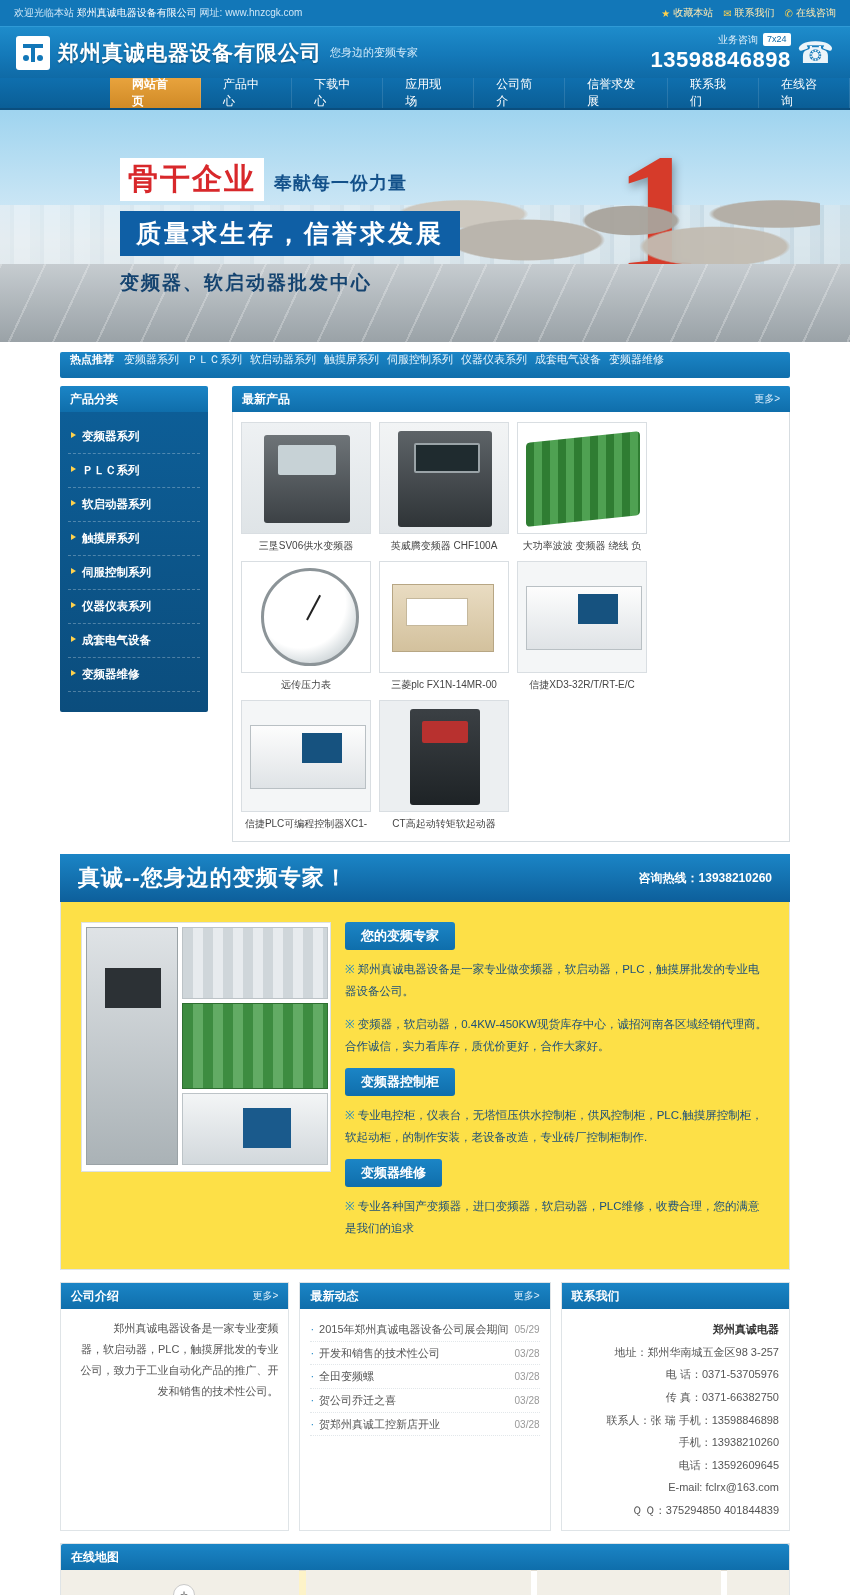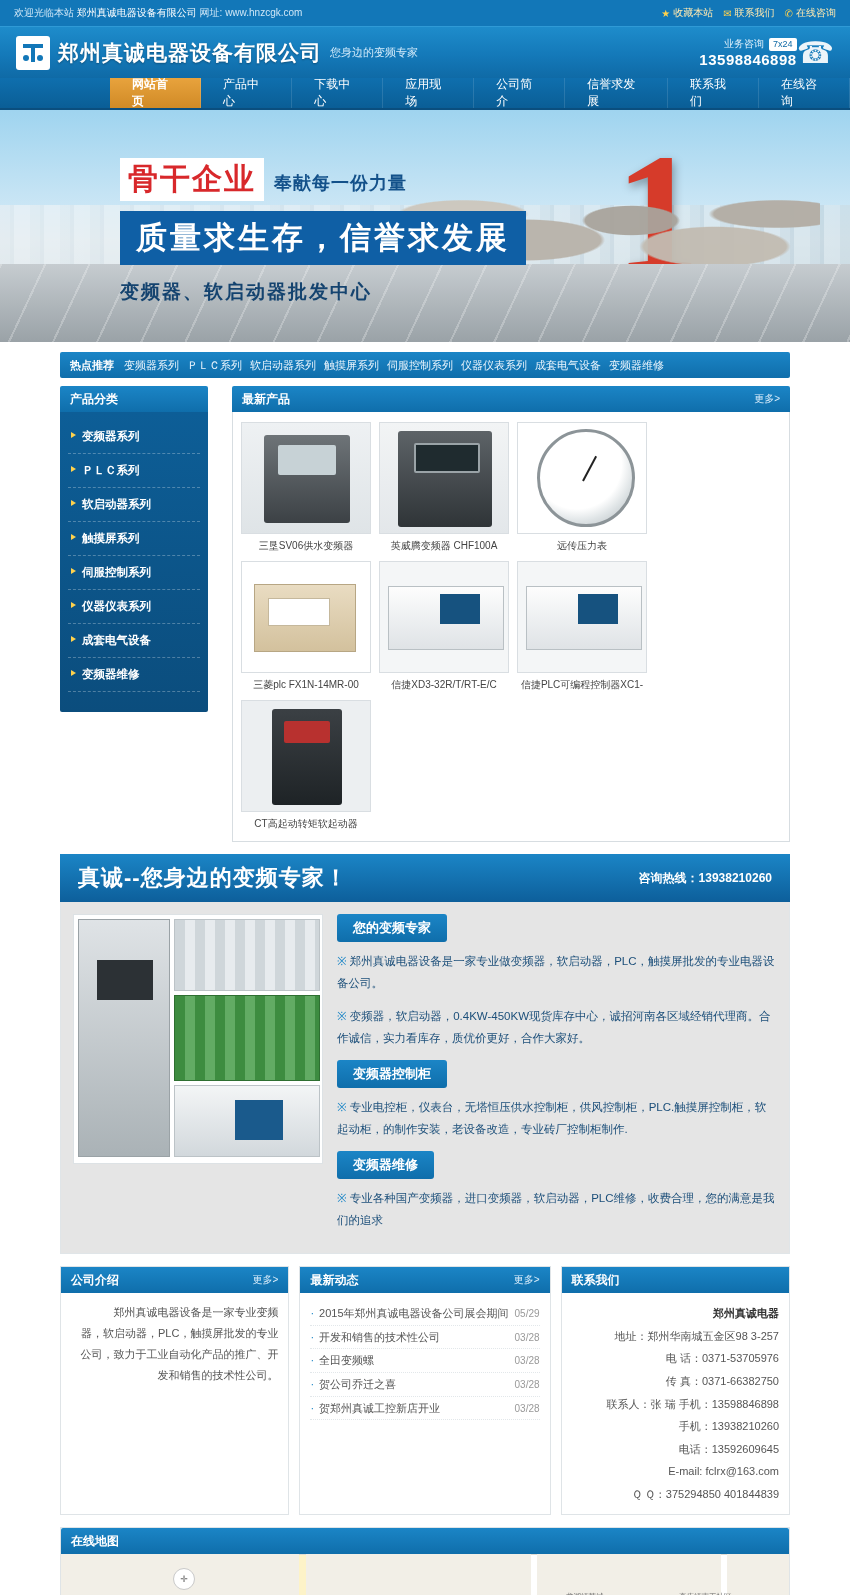--- a/index.html
+++ b/index.html
@@ -48,27 +48,27 @@
   }
   .logo-mark svg { display: block; }
   .brand {
     color: #ffffff;
     font-size: 21px;
     font-weight: bold;
     letter-spacing: 1px;
     text-shadow: 0 1px 2px rgba(0,0,0,.3);
   }
   .slogan { color: #d5ecfb; font-size: 11px; margin-left: 8px; }
-  .head-right { margin-left: auto; text-align: right; display: flex; align-items: center; }
+  .head-right { margin-left: auto; text-align: right; display: flex; align-items: center; gap: 6px; }
   .hr-text .hr-l1 { color: #dff0fb; font-size: 10px; display: flex; align-items: center; gap: 5px; justify-content: flex-end;}
   .hr-text .badge247 {
     background: #ffffff; color: #0f6aa6; font-size: 9px;
     padding: 0 4px; border-radius: 2px; line-height: 13px;
   }
-  .hr-text .hr-l2 { color: #ffffff; font-size: 15px; font-weight: bold; letter-spacing: .5px; }
+  .hr-text .hr-l2 { color: #ffffff; font-size: 22px; font-weight: bold; letter-spacing: .5px; }
   .phone-glyph { font-size: 30px; color: #ffffff; line-height: 1; opacity: .92; }
 
   
   .nav {
     height: 32px;
     background: linear-gradient(to bottom, #0f6fae, #0a5e96);
     display: flex;
     align-items: stretch;
     padding-left: 110px;
     border-bottom: 2px solid #0a4e7e;
@@ -130,32 +130,32 @@
   .b1 { display: flex; align-items: baseline; gap: 10px; }
   .b1 .b1a {
     font-size: 30px; font-weight: bold; color: #d8282b;
     background: #ffffff; padding: 1px 8px; letter-spacing: 2px;
     font-family: "Liberation Serif", serif;
   }
   .b1 .b1b { font-size: 18px; color: #13518a; font-weight: bold; letter-spacing: 1px; }
   .b2 {
     margin-top: 10px;
     background: #0f5fa5;
-    color: #ffffff; font-size: 31px; font-weight: bold;
+    color: #ffffff; font-size: 25px; font-weight: bold;
     padding: 6px 16px; display: inline-block; letter-spacing: 3px;
   }
   .b3 { margin-top: 14px; font-size: 19px; color: #14436f; font-weight: bold; letter-spacing: 2px; }
 
   
   .hotwrap { background: #ffffff; padding: 10px 0 0 0; }
   .hotbar {
     width: 730px; margin: 0 auto;
     height: 26px;
     background: linear-gradient(to bottom, #1b85c6, #0f6eab);
-    display: flex; align-items: center;
+    display: flex; 
     color: #ffffff; font-size: 11px;
     padding-left: 10px;
     border-radius: 2px;
   }
   .hotbar .lead { font-weight: bold; margin-right: 10px; }
   .hotbar .hitem { margin-right: 8px; color: #eaf5fd; }
 
   
   .main { width: 730px; margin: 8px auto 0; display: flex; gap: 24px; }
   .lcol { width: 148px; flex: none; }
@@ -274,21 +274,21 @@
     height: 48px;
     background: linear-gradient(to bottom,#1b85c6,#0d5f9b);
     display: flex; align-items: center; padding: 16px 18px;
     color: #ffffff;
     text-align: center;
   }
   .promo .p1 { font-size: 22px; font-weight: bold; letter-spacing: 1px; }
   .promo .p2 { margin-left: auto; font-size: 12px; font-weight: bold; }
 
   
-  .aboutwrap { width: 730px; margin: 0 auto; background: #e5e5e5; border: 1px solid #e0e5e8; border-top: none; display: flex; padding: 12px; gap: 14px; }
+  .aboutwrap { width: 730px; margin: 0 auto; background: #fde047; border: 1px solid #e0e5e8; border-top: none; display: flex; padding: 20px; gap: 14px; }
   .aboutleft { width: 250px; flex: none; }
   .photo-collage {
     width: 250px; height: 250px; position: relative;
     background: #ffffff; border: 1px solid #dde2e5;
     overflow: hidden;
   }
   .pc-a { position:absolute; left:4px; top:4px; width:92px; height:238px;
     background: linear-gradient(to bottom,#dfe3e6,#aab2b6); border:1px solid #9aa2a6; }
   .pc-a:after{ content:""; position:absolute; left:18px; top:40px; width:56px; height:40px; background:#2c3135;}
   .pc-b { position:absolute; left:100px; top:4px; width:146px; height:72px;
@@ -463,20 +463,26 @@
             <div class="thumb">
                 <div class="art art-vfd"></div>
               </div>
             <div class="cap">三垦SV06供水变频器</div>
           </div>
           <div class="pcard">
             <div class="thumb">
                 <div class="art art-vfd2"></div>
               </div>
             <div class="cap">英威腾变频器 CHF100A</div>
+          </div>
+          <div class="pcard">
+            <div class="thumb">
+                <div class="art art-res"></div>
+              </div>
+            <div class="cap">大功率波波 变频器 绕线 负</div>
           </div>
           <div class="pcard">
             <div class="thumb">
                 <div class="art art-gauge"></div>
               </div>
             <div class="cap">远传压力表</div>
           </div>
           <div class="pcard">
             <div class="thumb">
                 <div class="art art-box"></div>

